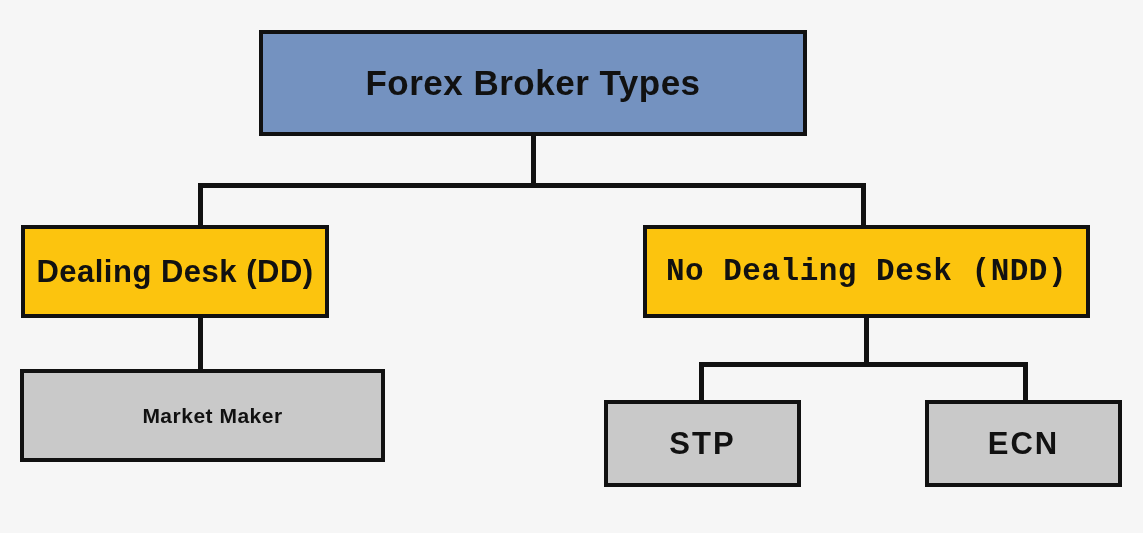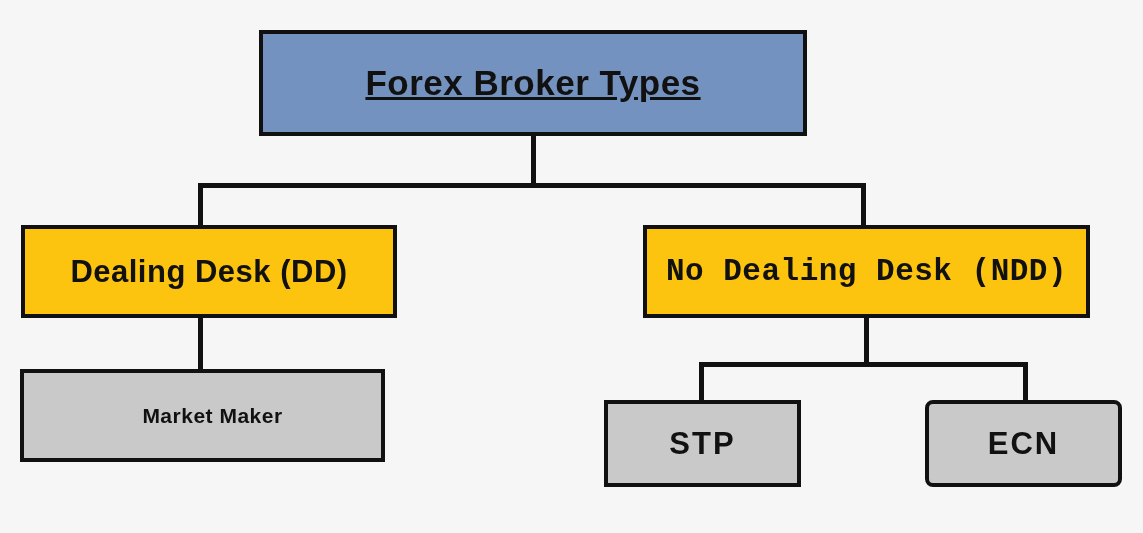--- a/index.html
+++ b/index.html
@@ -26,25 +26,24 @@
     justify-content: center;
     text-align: center;
     font-weight: bold;
     color: var(--text, #111111);
     letter-spacing: 0.5px;
   }
   .node--root {
     background: var(--root-fill, #7492c0);
     left: 259px; top: 30px; width: 548px; height: 106px;
     font-size: 35px;
-    text-decoration: underline;
   }
   .node--dd {
     background: var(--category-fill, #fcc40e);
-    left: 21px; top: 225px; width: 376px; height: 93px;
+    left: 21px; top: 225px; width: 308px; height: 93px;
     font-size: 31px;
   }
   .node--ndd {
     background: var(--category-fill, #fcc40e);
     left: 643px; top: 225px; width: 447px; height: 93px;
     font-size: 31px;
     font-family: Liberation Mono, monospace;
   }
   .node--mm {
     background: var(--leaf-fill, #c9c9c9);
@@ -56,21 +55,20 @@
     background: var(--leaf-fill, #c9c9c9);
     left: 604px; top: 400px; width: 197px; height: 87px;
     font-size: 31px;
     letter-spacing: 2px;
   }
   .node--ecn {
     background: var(--leaf-fill, #c9c9c9);
     left: 925px; top: 400px; width: 197px; height: 87px;
     font-size: 31px;
     letter-spacing: 2px;
-    border-radius: 8px;
   }
   .line {
     position: absolute;
     background: var(--line, #111111);
   }
   .line--v-root   { left: 531px; top: 136px; width: 5px; height: 47px; }
   .line--h-top    { left: 198px; top: 183px; width: 668px; height: 5px; }
   .line--v-dd-in  { left: 198px; top: 183px; width: 5px; height: 42px; }
   .line--v-ndd-in { left: 861px; top: 183px; width: 5px; height: 42px; }
   .line--v-dd-mm  { left: 198px; top: 318px; width: 5px; height: 51px; }

